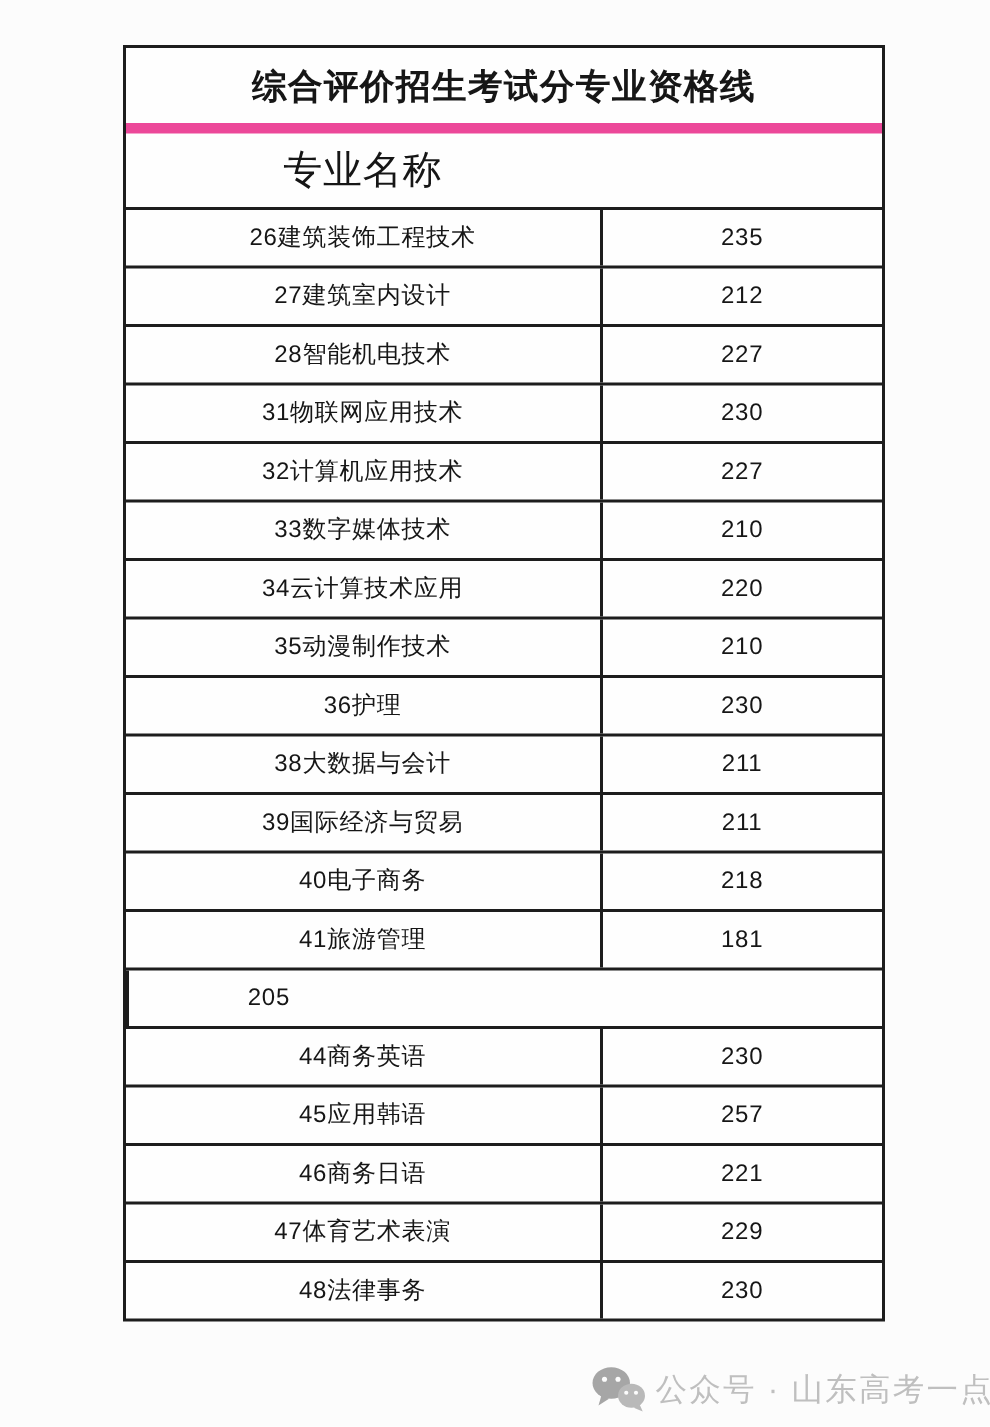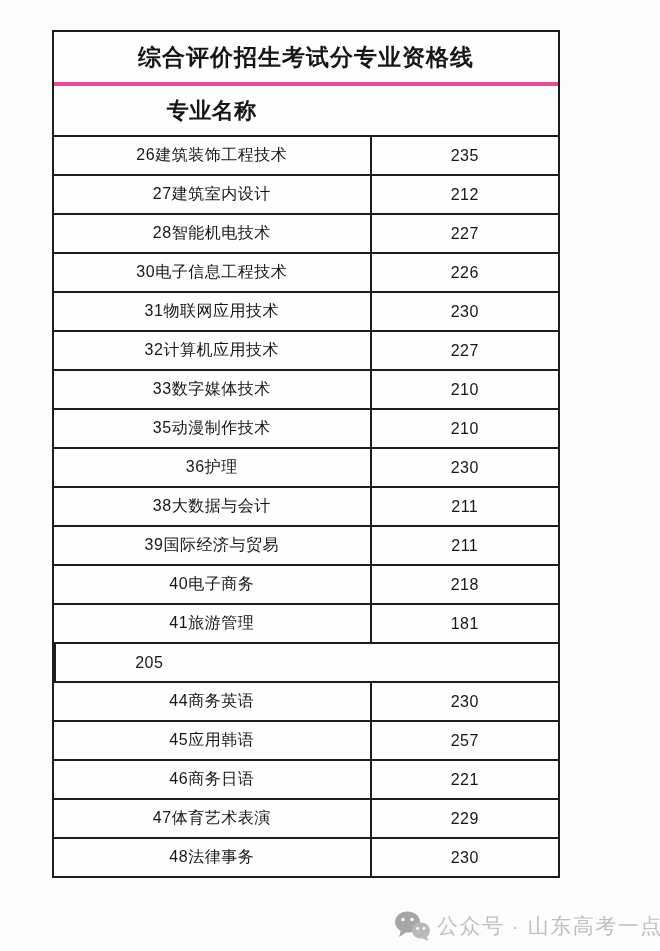--- a/index.html
+++ b/index.html
@@ -10,41 +10,41 @@
     width: 660px;
     height: 951px;
     background: #fcfcfc;
     position: relative;
     overflow: hidden;
     font-family: "Liberation Sans", "DejaVu Sans", sans-serif;
     color: #161616;
   }
   .table-wrap {
     position: absolute;
-    left: 52px;
+    left: 82px;
     top: 30px;
     width: 504px;            
     border: 2px solid #1d1d1d;
     background: #fefefe;
   }
   .title-row {
     height: 50px;
     display: flex;
     align-items: center;
     justify-content: center;
     font-size: 23px;
     font-weight: 700;
     letter-spacing: 1px;
   }
   .header-row {
     display: flex;
     height: 49px;
-    border-top: 4px solid #ec4899;
-    font-size: 22px;
-    font-weight: 700;
+    border-top: 7px solid #ec4899;
+    font-size: 26px;
+    font-weight: 400;
   }
   .data-row {
     display: flex;
     height: 37px;
     border-top: 2px solid #1d1d1d;
     font-size: 16px;
     font-weight: 400;
   }
   .cell {
     display: flex;
@@ -93,34 +93,34 @@
       </div>
       <div class="data-row">
         <div class="cell major">27建筑室内设计</div>
         <div class="cell line">212</div>
       </div>
       <div class="data-row">
         <div class="cell major">28智能机电技术</div>
         <div class="cell line">227</div>
       </div>
       <div class="data-row">
-        <div class="cell major">30电子信息工程技术</div>
-        <div class="cell line">226</div>
-      </div>
-      <div class="data-row">
         <div class="cell major">31物联网应用技术</div>
         <div class="cell line">230</div>
       </div>
       <div class="data-row">
         <div class="cell major">32计算机应用技术</div>
         <div class="cell line">227</div>
       </div>
       <div class="data-row">
         <div class="cell major">33数字媒体技术</div>
         <div class="cell line">210</div>
+      </div>
+      <div class="data-row">
+        <div class="cell major">34云计算技术应用</div>
+        <div class="cell line">220</div>
       </div>
       <div class="data-row">
         <div class="cell major">35动漫制作技术</div>
         <div class="cell line">210</div>
       </div>
       <div class="data-row">
         <div class="cell major">36护理</div>
         <div class="cell line">230</div>
       </div>
       <div class="data-row">

